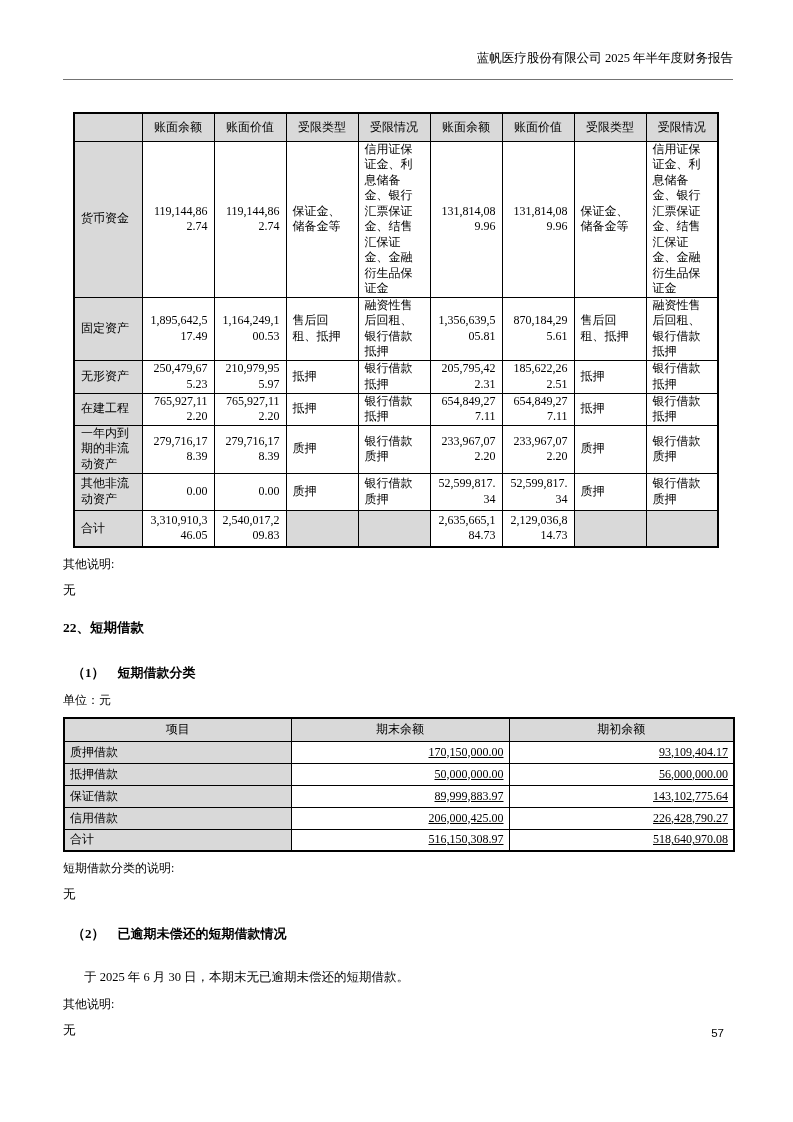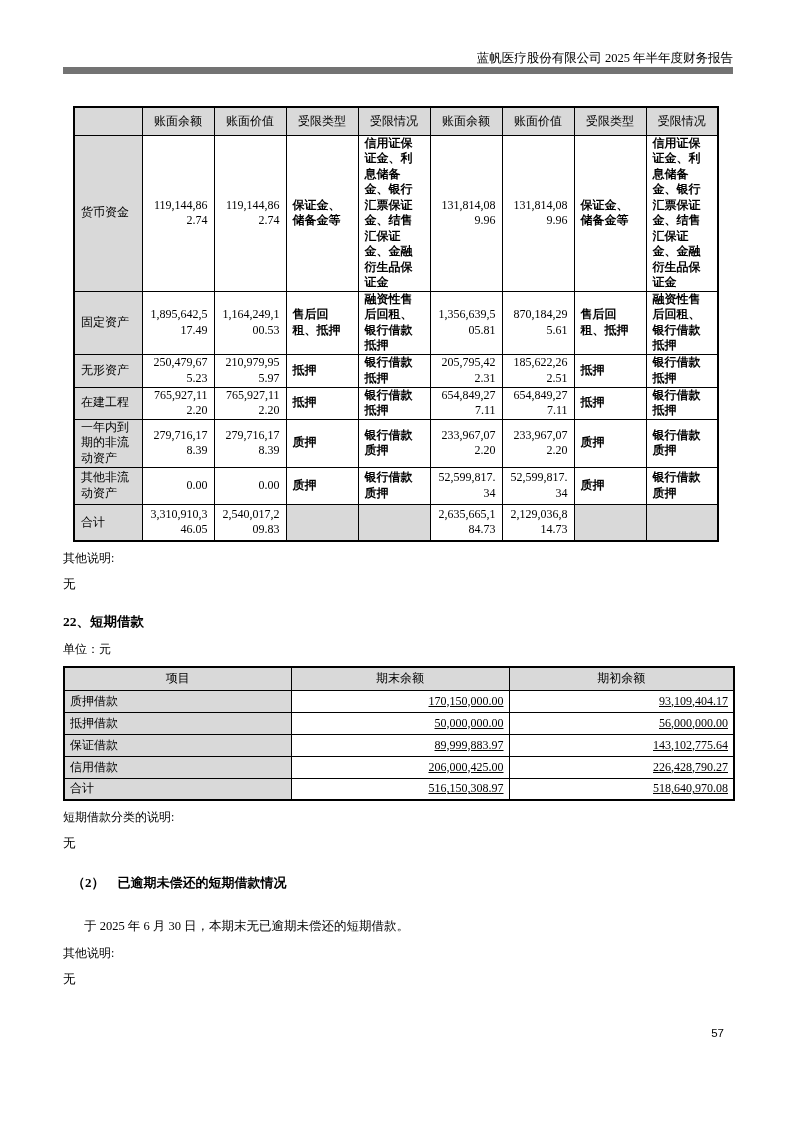--- a/index.html
+++ b/index.html
@@ -14,21 +14,22 @@
     width: 793px; height: 1122px;
     box-sizing: border-box;
     padding: 50px 60px 0 63px;
     overflow: hidden;
   }
   
   .doc-header {
     text-align: right;
     font-size: 12.5px;
     line-height: 17px;
-    border-bottom: 7px solid #737373;
+    padding-bottom: 12px;
+    border-bottom: 1px solid #737373;
   }
   
   table { border-collapse: collapse; }
   .t1 {
     table-layout: fixed;
     width: 644px;
     margin: 32px 0 0 10px;
     border: 2px solid #000;
     font-size: 12px;
     padding-left: 41px;
@@ -37,21 +38,21 @@
     border: 1px solid #000;
     padding: 0 6px;
     vertical-align: middle;
     line-height: 15.5px;
     overflow: hidden;
   }
   .gray { background: #d9d9d9; }
   .hdr { text-align: center; }
   .lbl { text-align: left; }
   .num { text-align: right; word-break: break-all; }
-  .txt { text-align: left; font-weight: bold; }
+  .txt { text-align: left; }
   
   .t2 {
     table-layout: fixed;
     width: 670px;
     margin-top: 9px;
     border: 2px solid #000;
     font-size: 12px;
   }
   .t2 td {
     border: 1px solid #000;
@@ -188,20 +189,21 @@
       <td class="txt gray"></td>
       <td class="txt gray"></td>
     </tr>
   </tbody>
     </table>
 
   <div class="note-label">其他说明:</div>
   <div class="note-value">无</div>
 
   <div class="h-section">22、短期借款</div>
+  <div class="h-sub">（1）　短期借款分类</div>
   <div class="unit-line">单位：元</div>
 
   <table class="t2">
     <colgroup>
       <col style="width:227px">
         <col style="width:218px">
         <col style="width:225px">
     </colgroup>
     <tbody>
         <tr style="height:23px">

